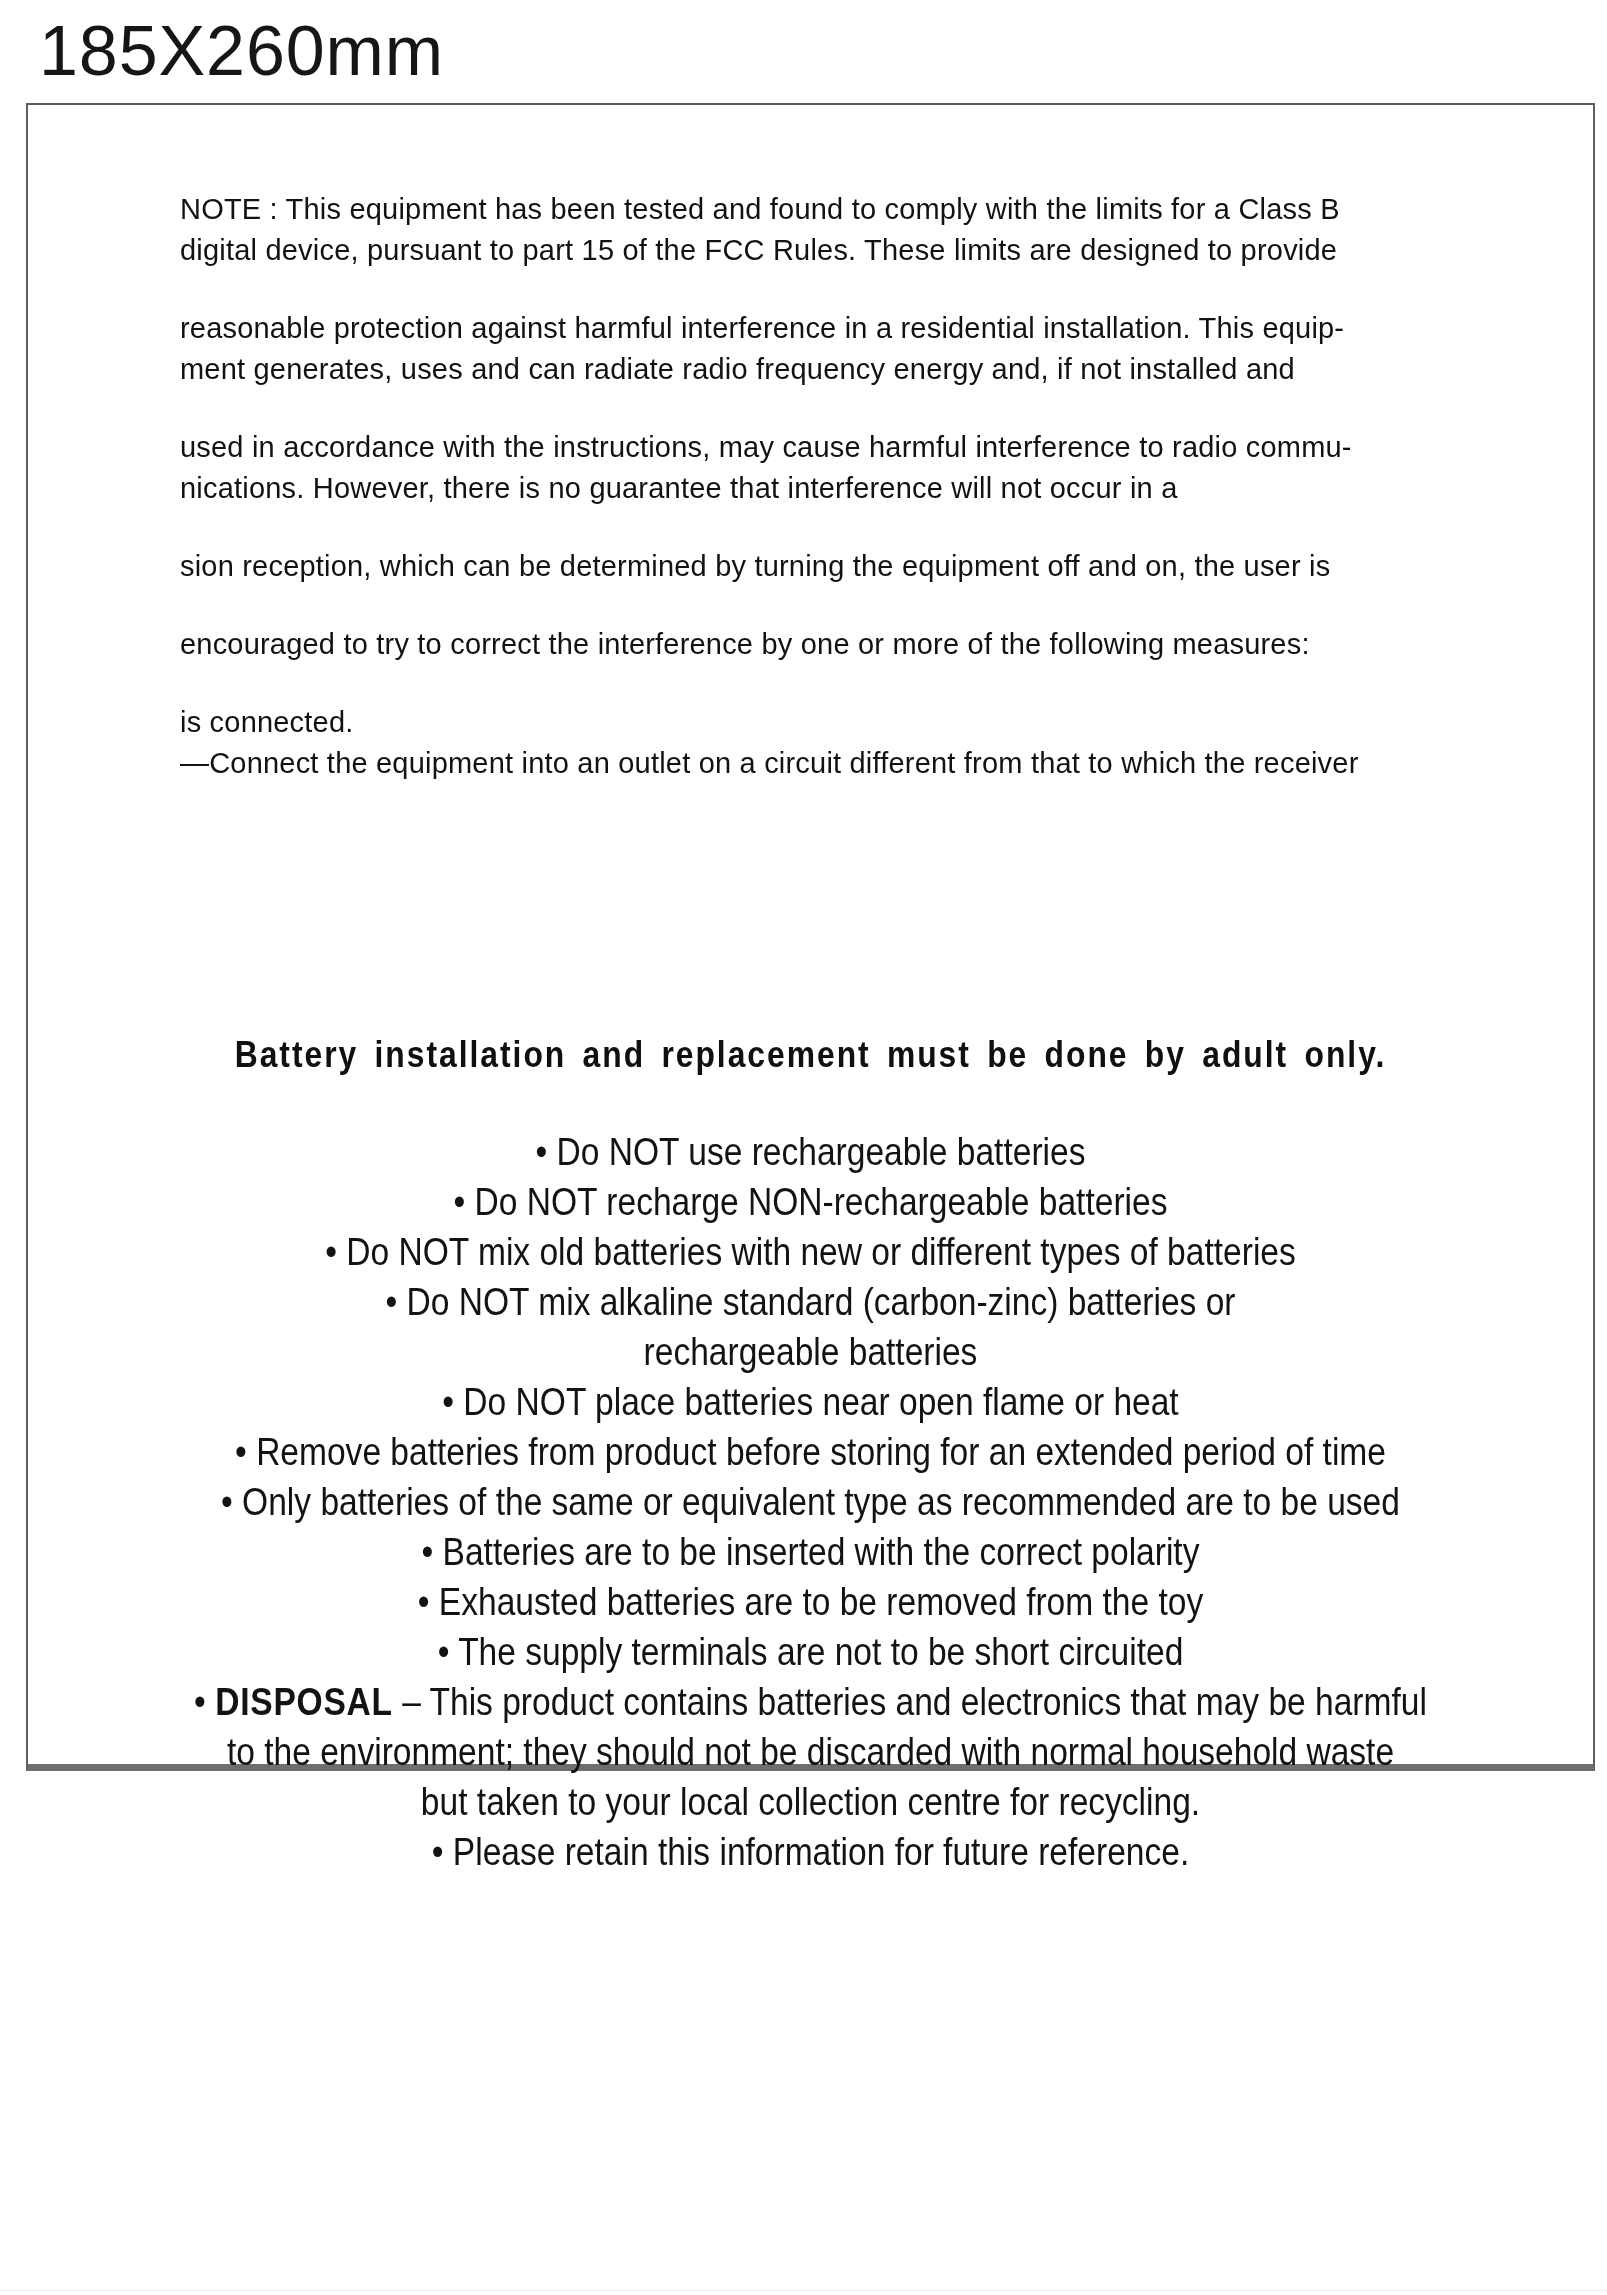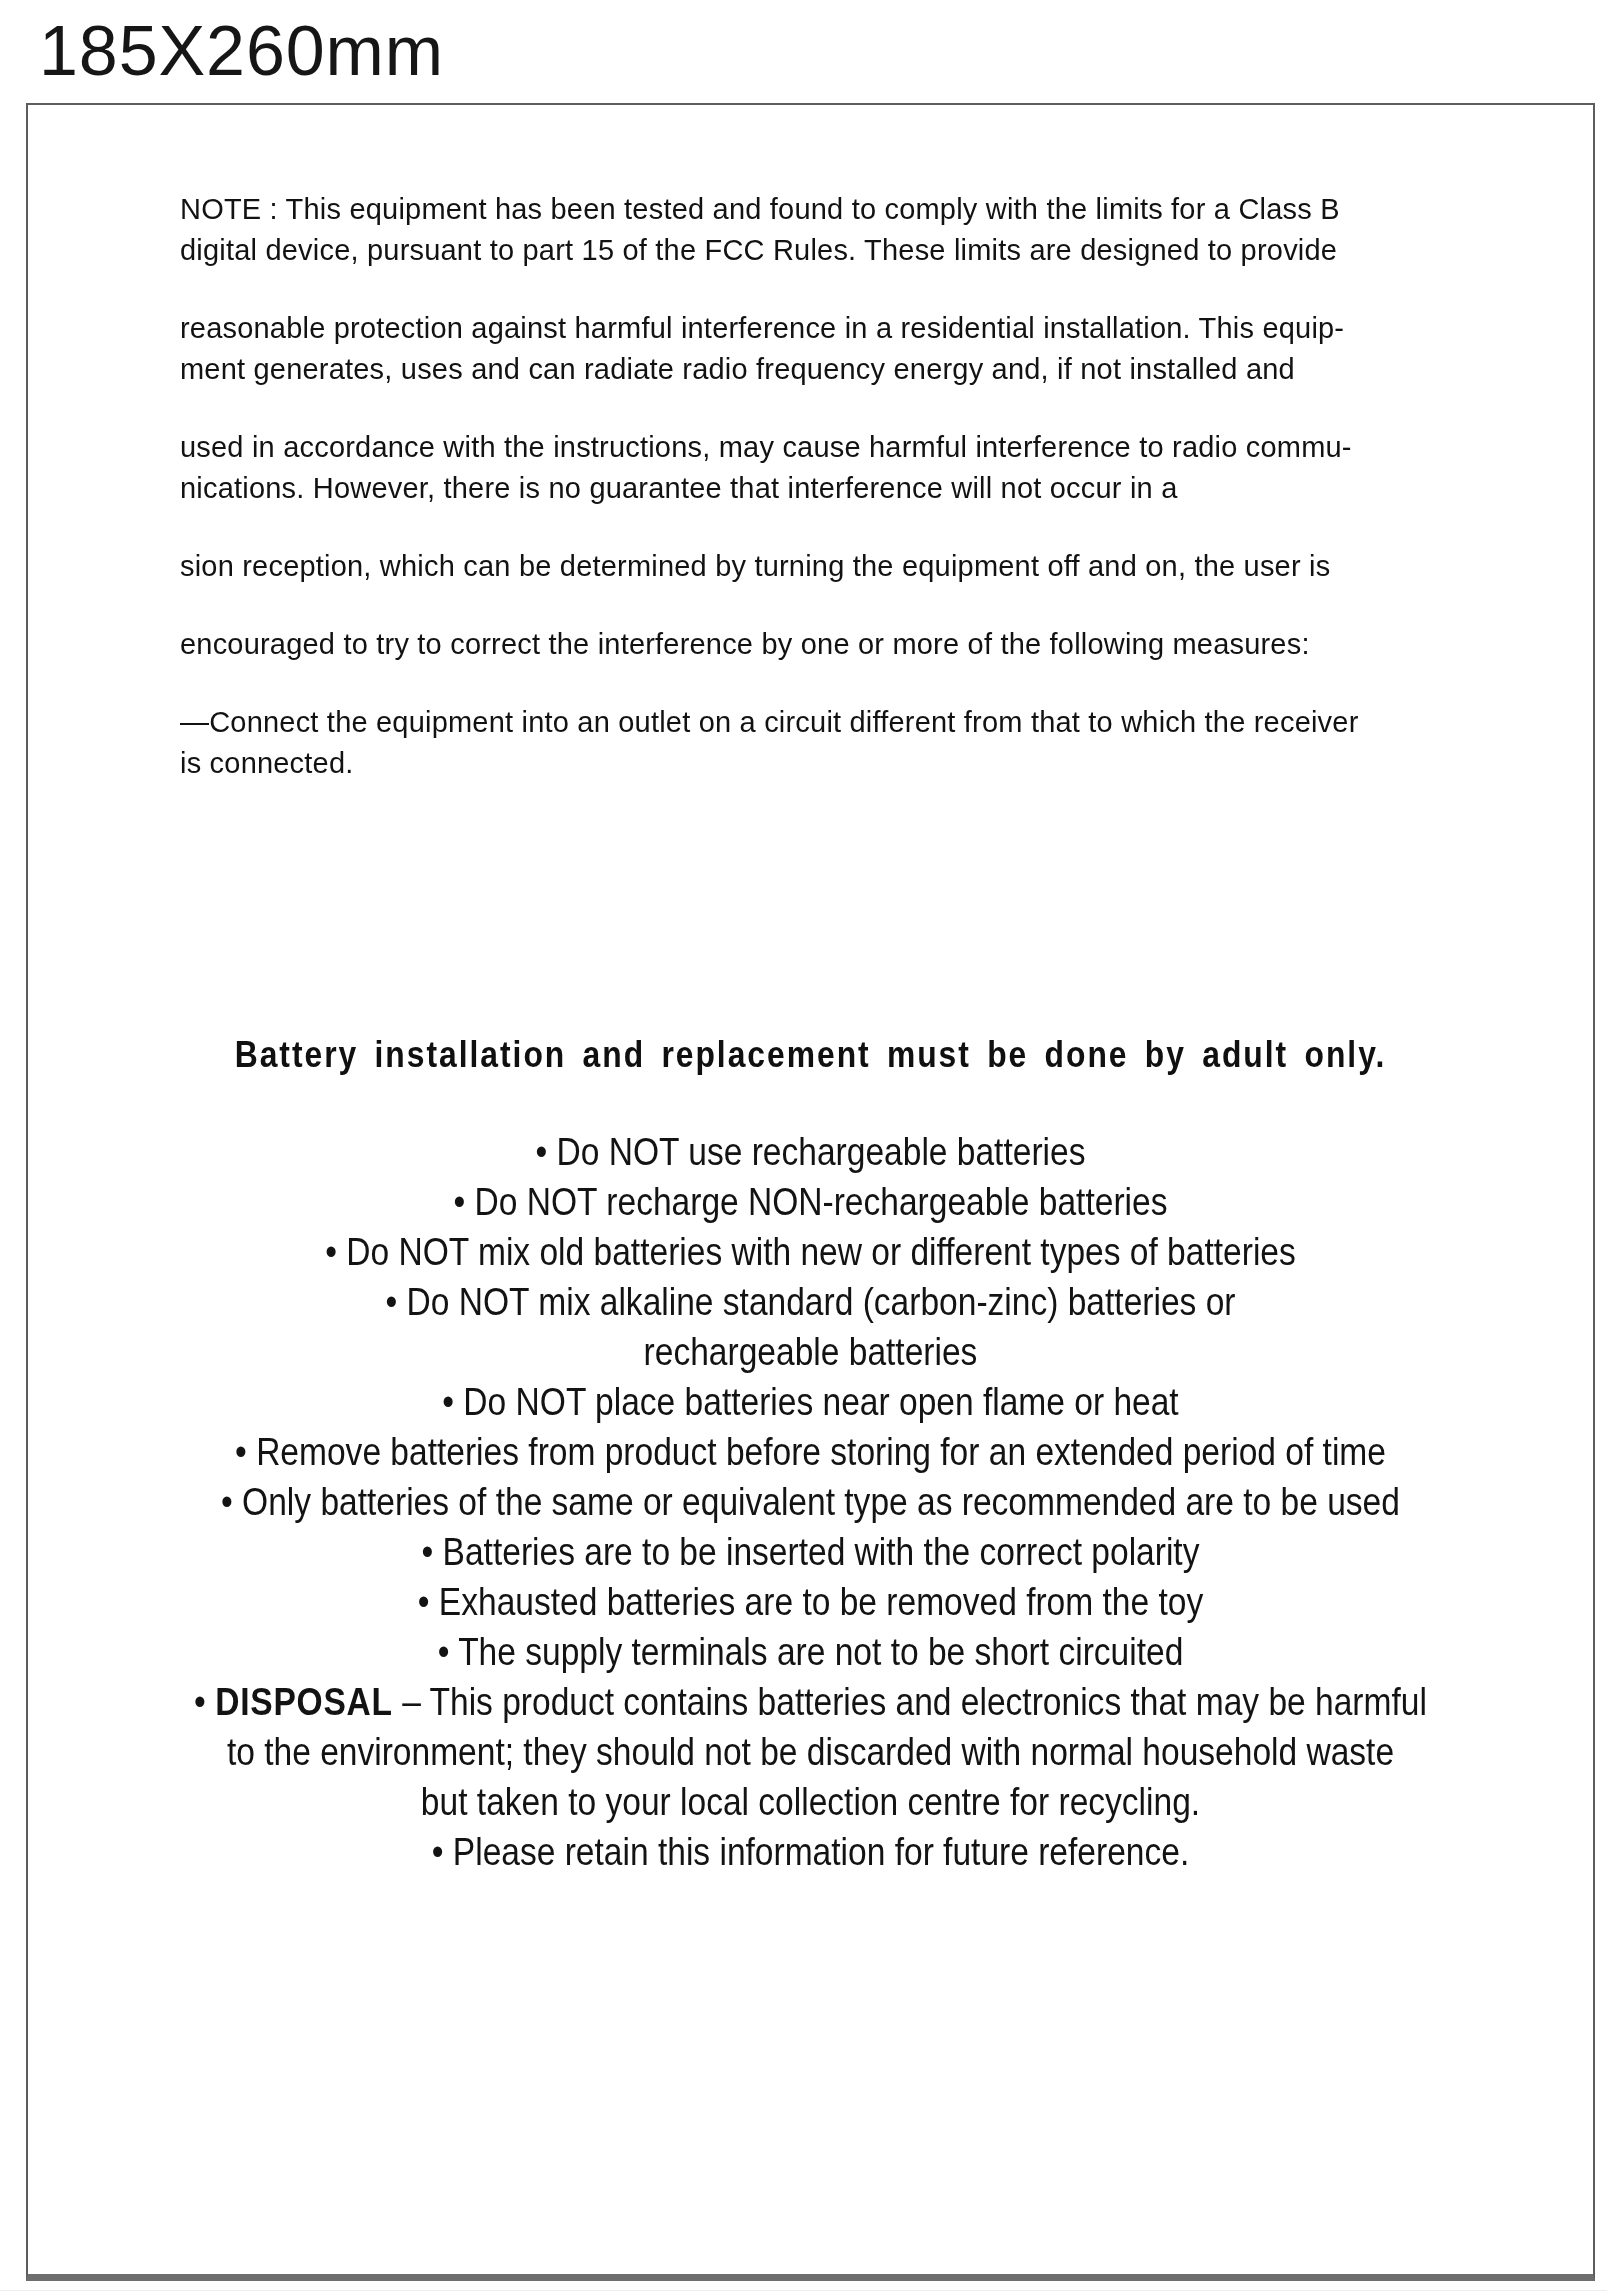--- a/index.html
+++ b/index.html
@@ -23,21 +23,21 @@
     font-size: 70px;
     letter-spacing: 0.9px;
     color: #161616;
     white-space: pre;
   }
   .doc-box {
     position: absolute;
     left: 26px;
     top: 103px;
     width: 1569px;
-    height: 2178px;
+    height: 1668px;
     box-sizing: border-box;
     border: 2.8px solid #5d5d5d;
     border-bottom: 7.3px solid #6e6e6e;
     background: #ffffff;
   }
   .bottom-hairline {
     position: absolute;
     left: 0;
     top: 2290px;
     width: 1607px;
@@ -102,22 +102,22 @@
         <div class="line">used in accordance with the instructions, may cause harmful interference to radio commu-</div>
         <div class="line">nications. However, there is no guarantee that interference will not occur in a</div>
       </div>
       <div class="para">
         <div class="line">sion reception, which can be determined by turning the equipment off and on, the user is</div>
       </div>
       <div class="para">
         <div class="line">encouraged to try to correct the interference by one or more of the following measures:</div>
       </div>
       <div class="para">
+        <div class="line">is connected.</div>
         <div class="line">—Connect the equipment into an outlet on a circuit different from that to which the receiver</div>
-        <div class="line">is connected.</div>
       </div>
     </div>
 
     <div class="battery">
       <div class="battery-heading">Battery installation and replacement must be done by adult only.</div>
 
       <div class="battery-line">• Do NOT use rechargeable batteries</div>
       <div class="battery-line">• Do NOT recharge NON-rechargeable batteries</div>
       <div class="battery-line">• Do NOT mix old batteries with new or different types of batteries</div>
       <div class="battery-line">• Do NOT mix alkaline standard (carbon-zinc) batteries or</div>

